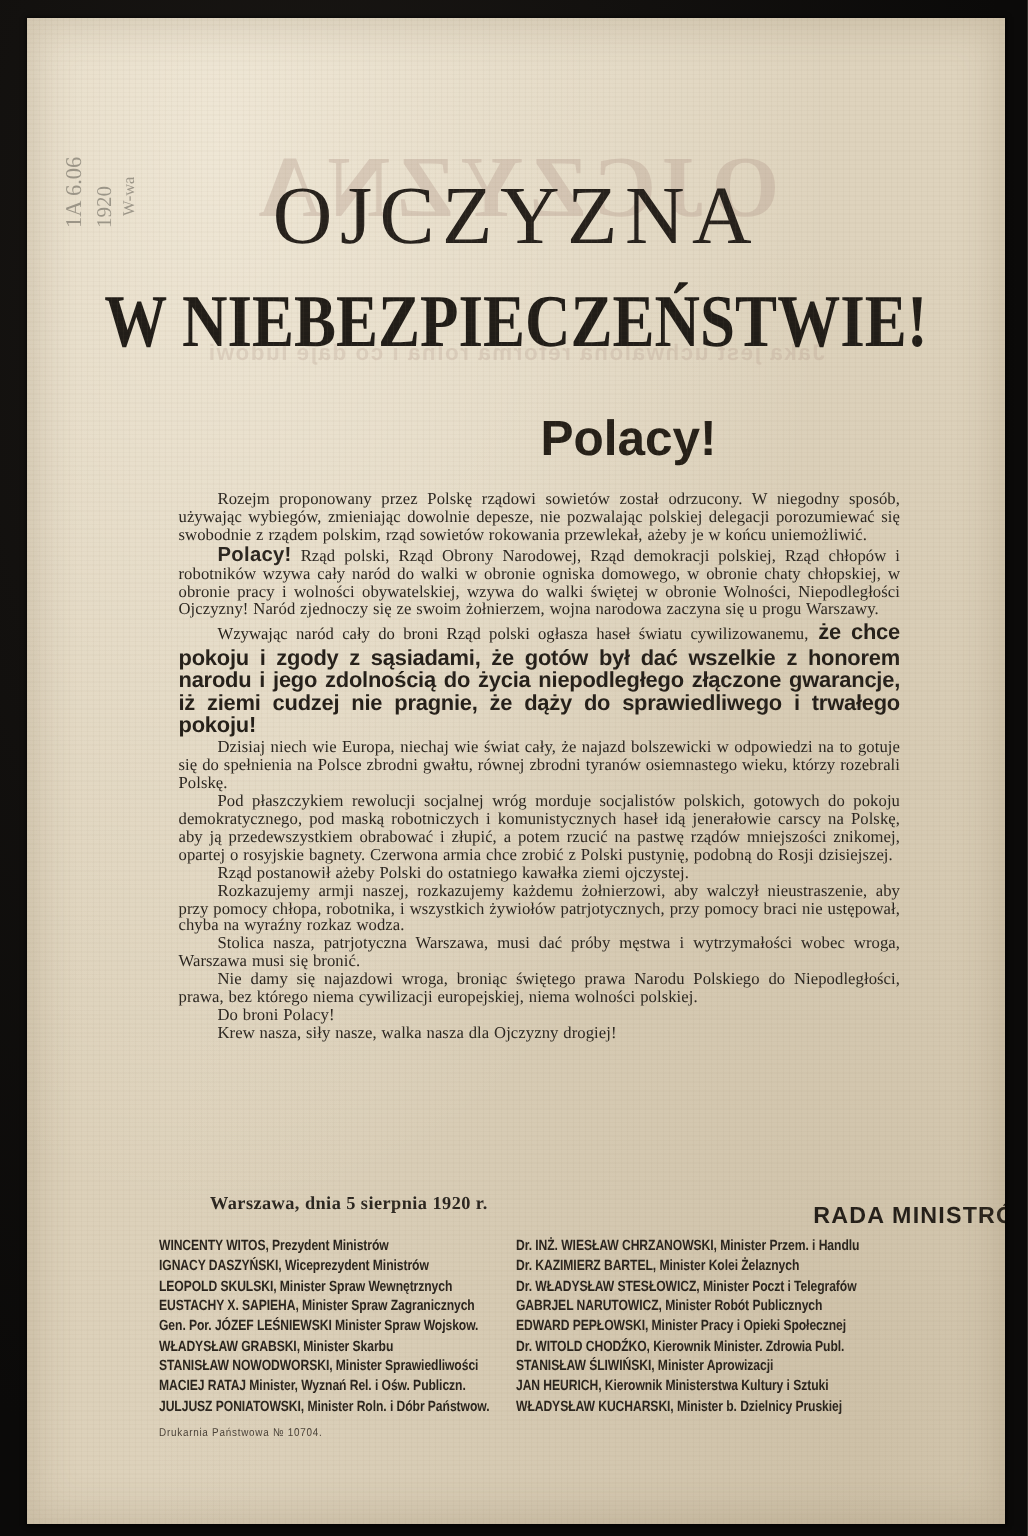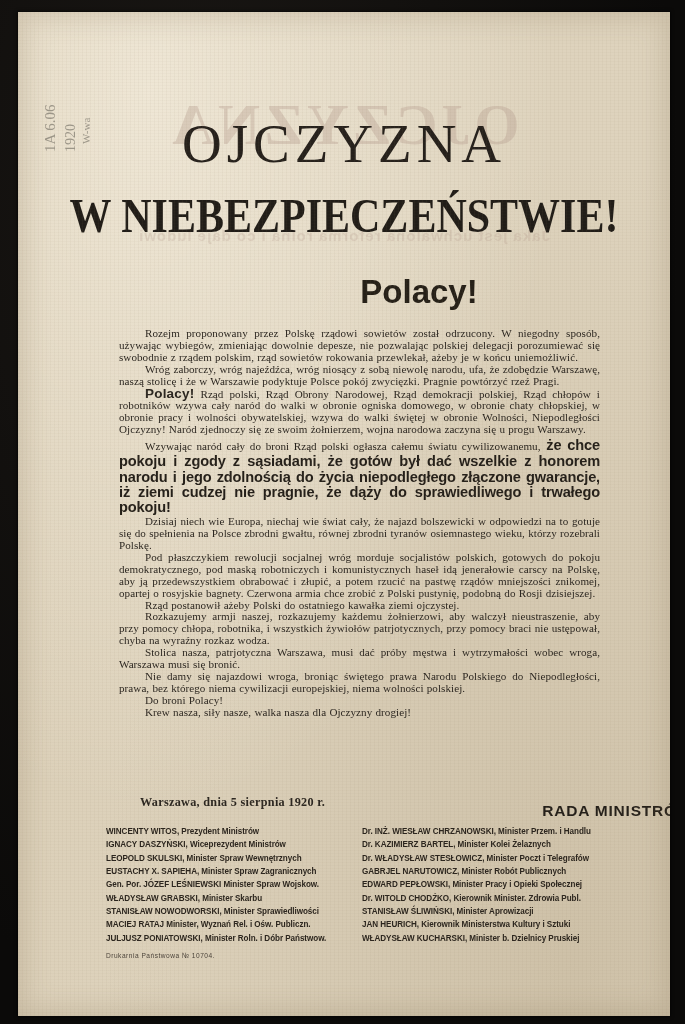--- a/index.html
+++ b/index.html
@@ -130,21 +130,21 @@
     position:absolute;top:790px;left:0;width:100%;
     text-align:right;
     font-family:"Liberation Sans",sans-serif;
     font-weight:700;font-size:15.5px;letter-spacing:.8px;
     color:#241f19;
     padding-left:28px;
   }
   
   #council{
     position:absolute;left:88px;top:812px;width:520px;
-    display:flex;gap:18px;
+    display:flex;
   }
   .council-col{flex:0 0 auto;}
   #col-left{width:238px;}
   #col-right{width:264px;}
   .minister{
     font-family:"Liberation Sans",sans-serif;
     font-size:8.1px;
     line-height:13.35px;
     color:#2a241d;
     white-space:nowrap;
@@ -209,25 +209,24 @@
   <div id="content">
 
     <h1 id="title-1">OJCZYZNA</h1>
     <h2 id="title-2">W NIEBEZPIECZEŃSTWIE!</h2>
     <div id="salut">Polacy!</div>
 
     <div id="body-block">
 
       <p class="para">Rozejm proponowany przez Polskę rządowi sowietów został odrzucony. W niegodny sposób, używając wybiegów, zmieniając dowolnie depesze, nie pozwalając polskiej delegacji porozumiewać się swobodnie z rządem polskim, rząd sowietów rokowania przewlekał, ażeby je w końcu uniemożliwić.</p>
 
-      <p class="para">Wróg zaborczy, wróg najeźdźca, wróg niosący z sobą niewolę narodu, ufa, że zdobędzie Warszawę, naszą stolicę i że w Warszawie podyktuje Polsce pokój zwycięzki. Pragnie powtórzyć rzeź Pragi.</p>
 
       <p class="para"><span class="inline-call">Polacy!</span> <span>Rząd polski, Rząd Obrony Narodowej, Rząd demokracji polskiej, Rząd chłopów i robotników wzywa cały naród do walki w obronie ogniska domowego, w obronie chaty chłopskiej, w obronie pracy i wolności obywatelskiej, wzywa do walki świętej w obronie Wolności, Niepodległości Ojczyzny! Naród zjednoczy się ze swoim żołnierzem, wojna narodowa zaczyna się u progu Warszawy.</span></p>
 
-      <p id="pledge"><span class="lead">Wzywając naród cały do broni Rząd polski ogłasza całemu światu cywilizowanemu,</span> <span>że chce pokoju i zgody z sąsiadami, że gotów był dać wszelkie z honorem narodu i jego zdolnością do życia niepodległego złączone gwarancje, iż ziemi cudzej nie pragnie, że dąży do sprawiedliwego i trwałego pokoju!</span></p>
+      <p id="pledge"><span class="lead">Wzywając naród cały do broni Rząd polski ogłasza haseł światu cywilizowanemu,</span> <span>że chce pokoju i zgody z sąsiadami, że gotów był dać wszelkie z honorem narodu i jego zdolnością do życia niepodległego złączone gwarancje, iż ziemi cudzej nie pragnie, że dąży do sprawiedliwego i trwałego pokoju!</span></p>
 
       <p class="para">Dzisiaj niech wie Europa, niechaj wie świat cały, że najazd bolszewicki w odpowiedzi na to gotuje się do spełnienia na Polsce zbrodni gwałtu, równej zbrodni tyranów osiemnastego wieku, którzy rozebrali Polskę.</p>
       <p class="para">Pod płaszczykiem rewolucji socjalnej wróg morduje socjalistów polskich, gotowych do pokoju demokratycznego, pod maską robotniczych i komunistycznych haseł idą jenerałowie carscy na Polskę, aby ją przedewszystkiem obrabować i złupić, a potem rzucić na pastwę rządów mniejszości znikomej, opartej o rosyjskie bagnety. Czerwona armia chce zrobić z Polski pustynię, podobną do Rosji dzisiejszej.</p>
       <p class="para">Rząd postanowił ażeby Polski do ostatniego kawałka ziemi ojczystej.</p>
       <p class="para">Rozkazujemy armji naszej, rozkazujemy każdemu żołnierzowi, aby walczył nieustraszenie, aby przy pomocy chłopa, robotnika, i wszystkich żywiołów patrjotycznych, przy pomocy braci nie ustępował, chyba na wyraźny rozkaz wodza.</p>
       <p class="para">Stolica nasza, patrjotyczna Warszawa, musi dać próby męstwa i wytrzymałości wobec wroga, Warszawa musi się bronić.</p>
       <p class="para">Nie damy się najazdowi wroga, broniąc świętego prawa Narodu Polskiego do Niepodległości, prawa, bez którego niema cywilizacji europejskiej, niema wolności polskiej.</p>
       <p class="para">Do broni Polacy!</p>
       <p class="para">Krew nasza, siły nasze, walka nasza dla Ojczyzny drogiej!</p>
     </div>

